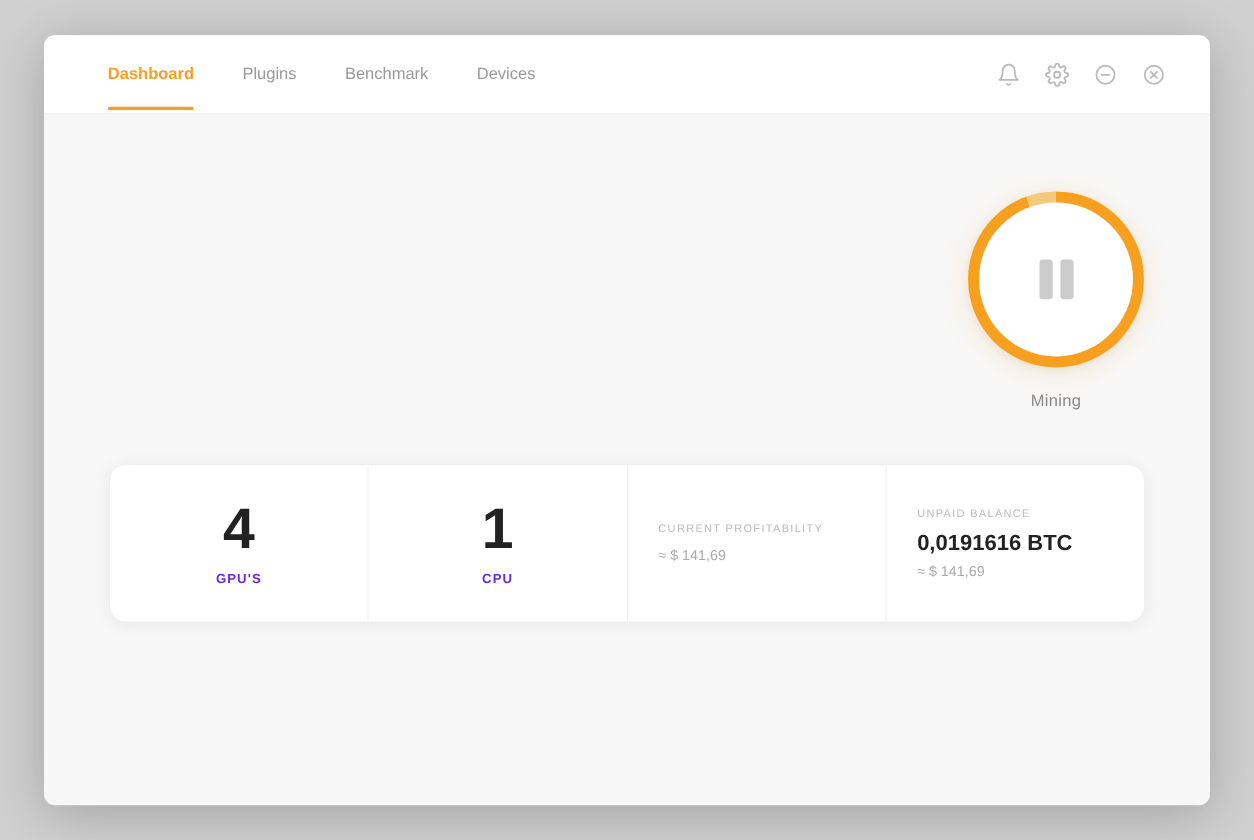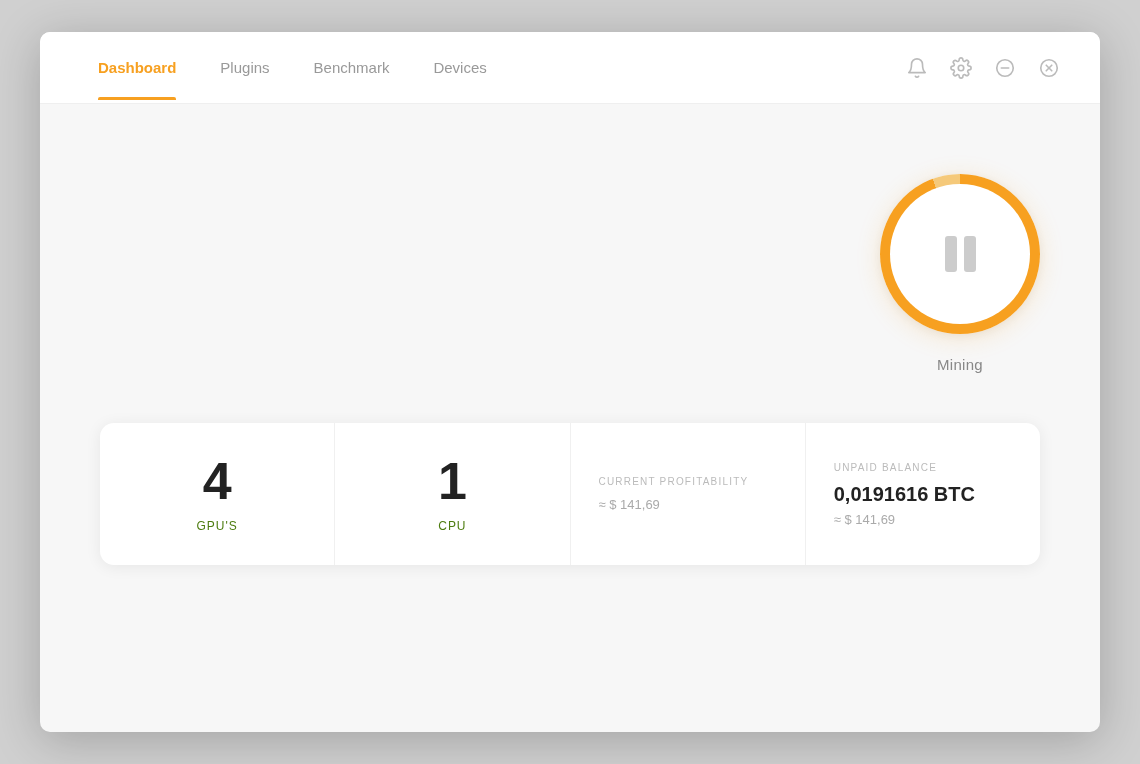--- a/index.html
+++ b/index.html
@@ -184,24 +184,24 @@
     .stat-number {
       font-size: 52px;
       font-weight: 700;
       color: #222;
       line-height: 1;
       margin-bottom: 12px;
     }
 
     .stat-label {
       font-size: 12px;
-      color: #4d7c0f;
+      color: #6d28d9;
       letter-spacing: 0.08em;
       text-transform: uppercase;
-      font-weight: 400;
+      font-weight: 700;
     }
 
     .stat-card.profitability,
     .stat-card.balance {
       align-items: flex-start;
     }
 
     .stat-section-label {
       font-size: 10px;
       color: #bbb;

